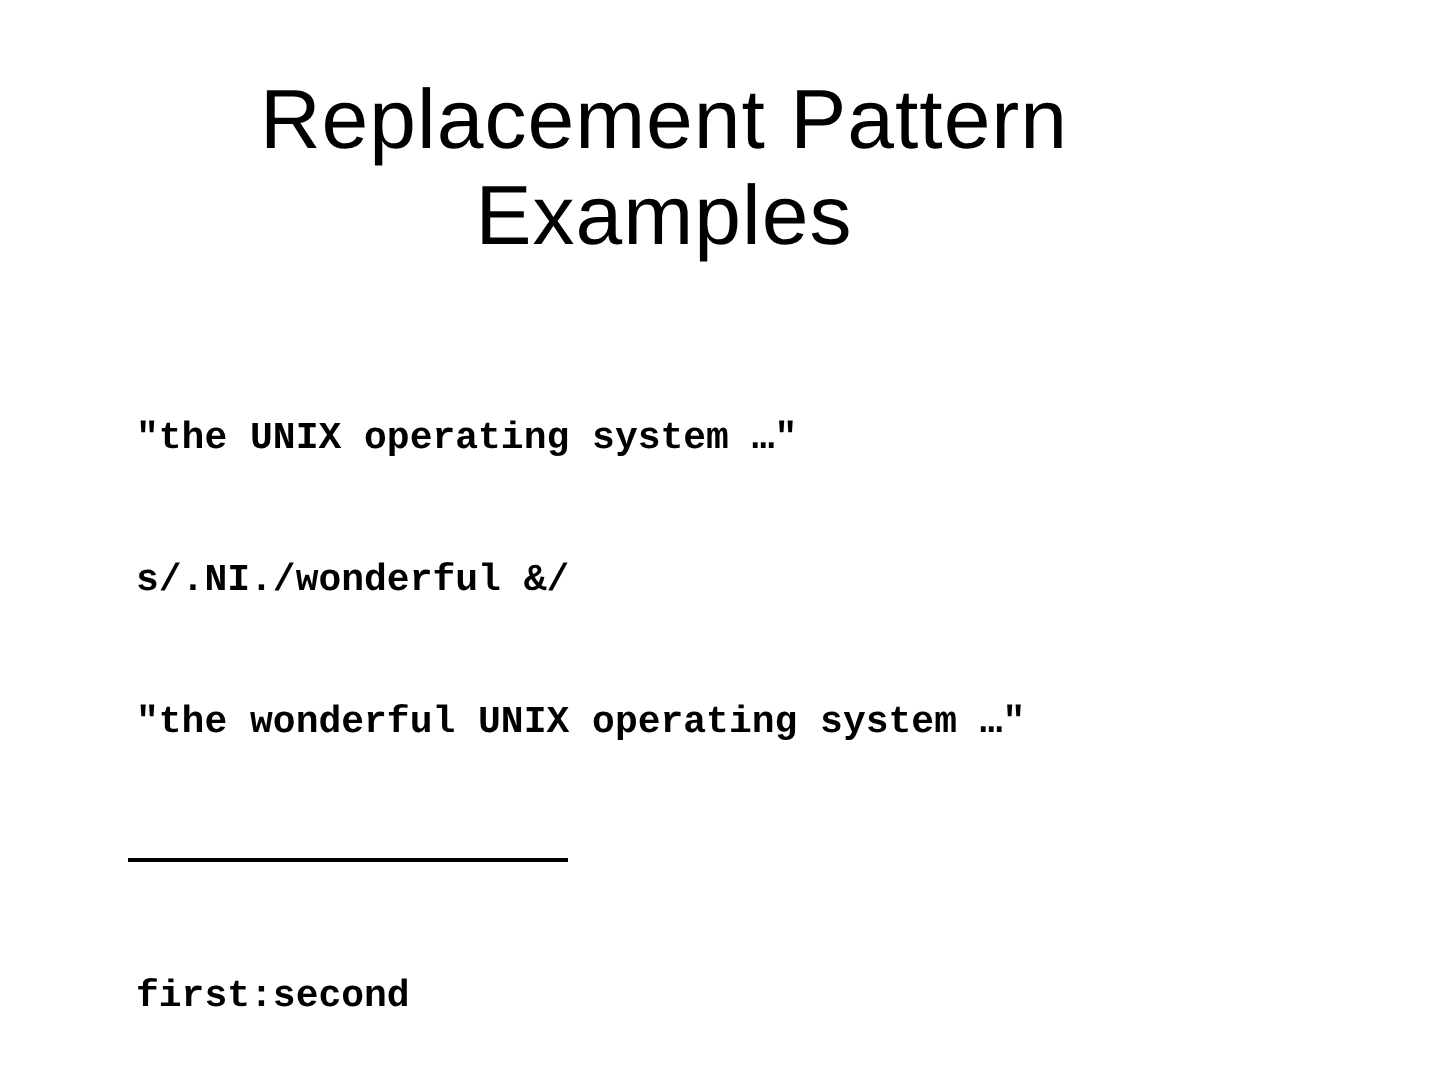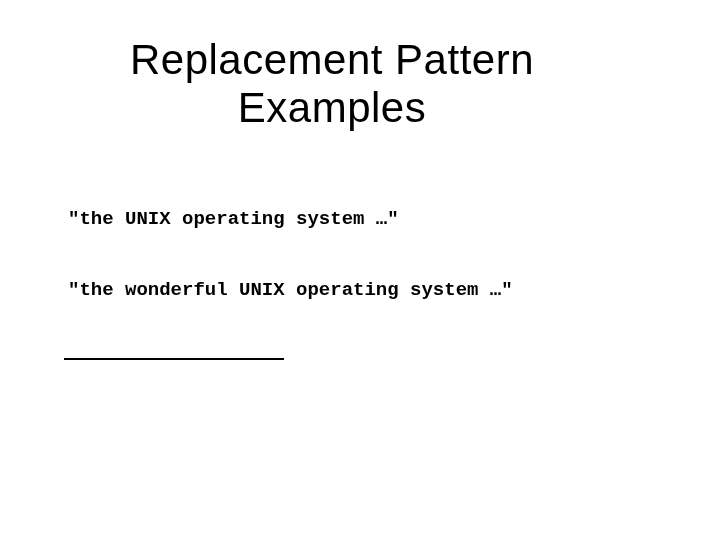--- a/index.html
+++ b/index.html
@@ -44,25 +44,27 @@
 </style>
 </head>
 <body>
 
 <div class="slide">
 
   <h1 class="title">Replacement Pattern Examples</h1>
 
   <div class="code-block">
     <span class="code-line">"the UNIX operating system …"</span>
+    <span class="code-line">s/.NI./wonderful &amp;/</span>
     <span class="code-line">"the wonderful UNIX operating system …"</span>
   </div>
 
   <hr class="rule">
 
   <div class="code-block">
+    <span class="code-line">first:second</span>
     
     
     
     
   </div>
 
 </div>
 
 </body></html>

